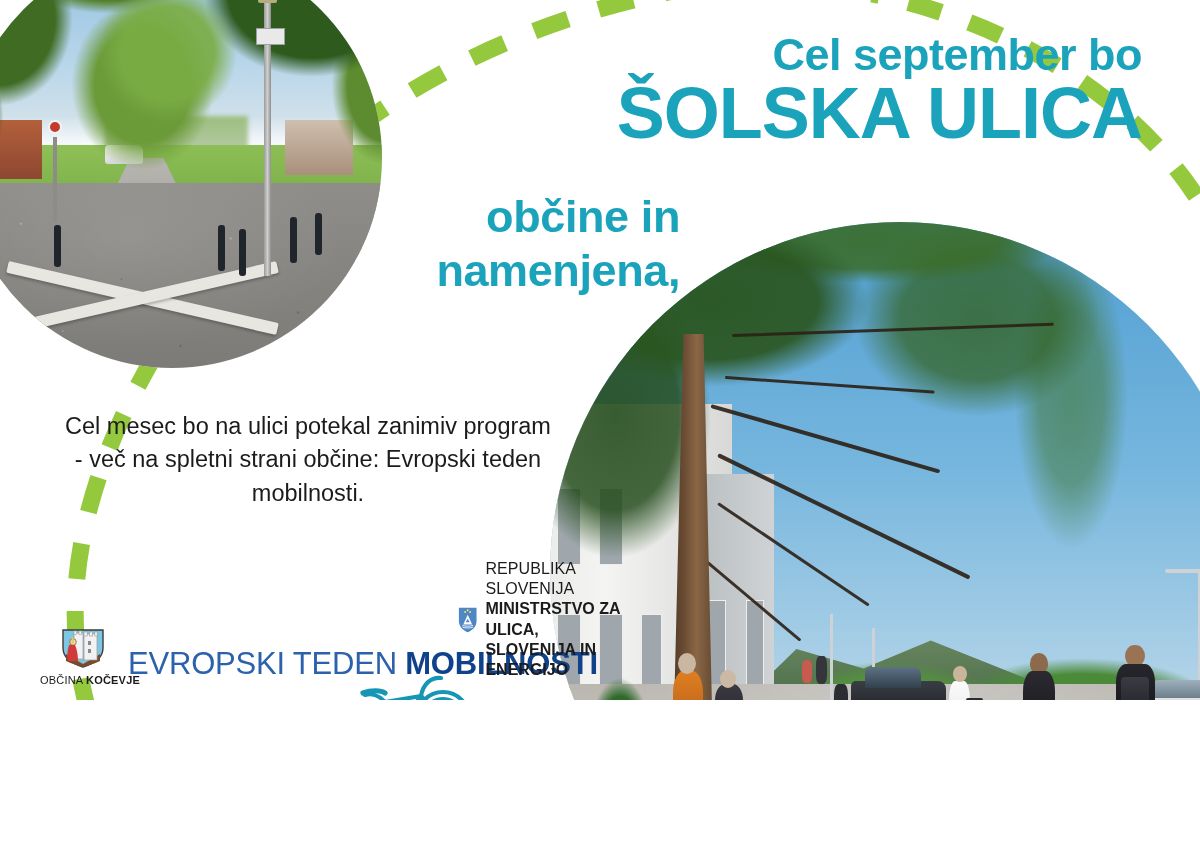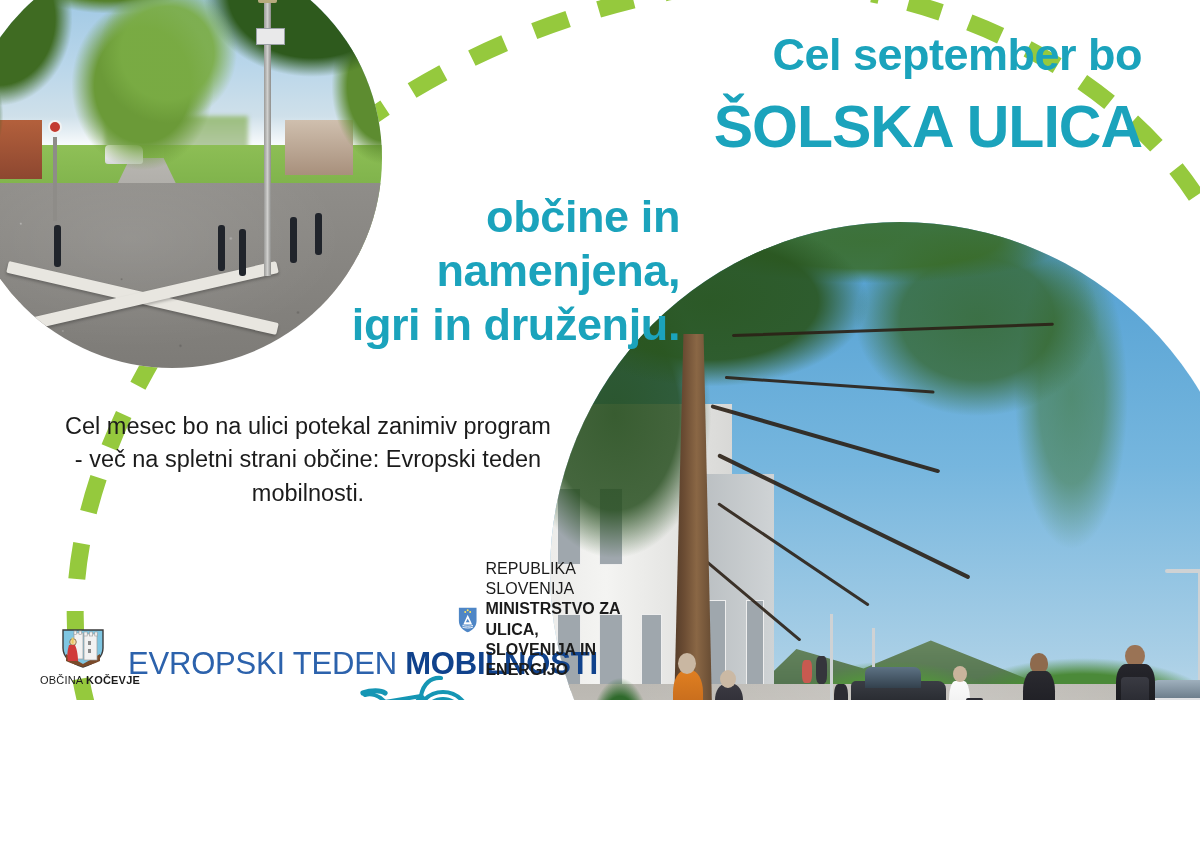--- a/index.html
+++ b/index.html
@@ -184,22 +184,22 @@
   
   #headline-block {
     position:absolute; z-index: 6;
     right: 58px; top: 32px; width: 740px; text-align: right;
   }
   #kicker {
     color: #1BA3BC; font-weight: 700; font-size: 45px; line-height: 1.0;
     letter-spacing: -0.5px; white-space: nowrap;
   }
   #title {
-    color: #1BA3BC; font-weight: 700; font-size: 59px; line-height: 1.02;
-    letter-spacing: -1px; margin-top: 20px; white-space: nowrap;
+    color: #1BA3BC; font-weight: 700; font-size: 72px; line-height: 1.02;
+    letter-spacing: -1px; margin-top: 0; white-space: nowrap;
   }
   #subtitle {
     position:absolute; z-index: 6; left: 120px; top: 190px; width: 560px;
     text-align: right; color: #1BA3BC; font-weight: 700;
     font-size: 45px; line-height: 1.20; letter-spacing: -0.4px;
   }
 
   #body-block {
     position:absolute; z-index: 6; left: 58px; top: 410px; width: 500px;
     text-align: center; color: #1b1b1b; font-size: 23.5px; line-height: 1.42;
@@ -379,21 +379,20 @@
   </div>
 
   <div id="headline-block">
     <div id="kicker">Cel september bo</div>
     <div id="title">ŠOLSKA ULICA</div>
   </div>
 
   <div id="subtitle">
     <div>občine in</div>
     <div>namenjena,</div>
-    <div>igri in druženju.</div>
   </div>
 
   <div id="body-block">
     <p><span>Cel mesec bo na ulici potekal zanimiv program - več na spletni strani občine: Evropski teden mobilnosti.</span></p>
   </div>
 
   <svg id="bike-icon" viewBox="0 0 152 98" aria-hidden="true">
     <g fill="none" stroke="#1596B4" stroke-width="4.2" stroke-linecap="round" stroke-linejoin="round">
       <circle cx="34" cy="68" r="25"></circle>
       <circle cx="34" cy="68" r="18.5"></circle>

